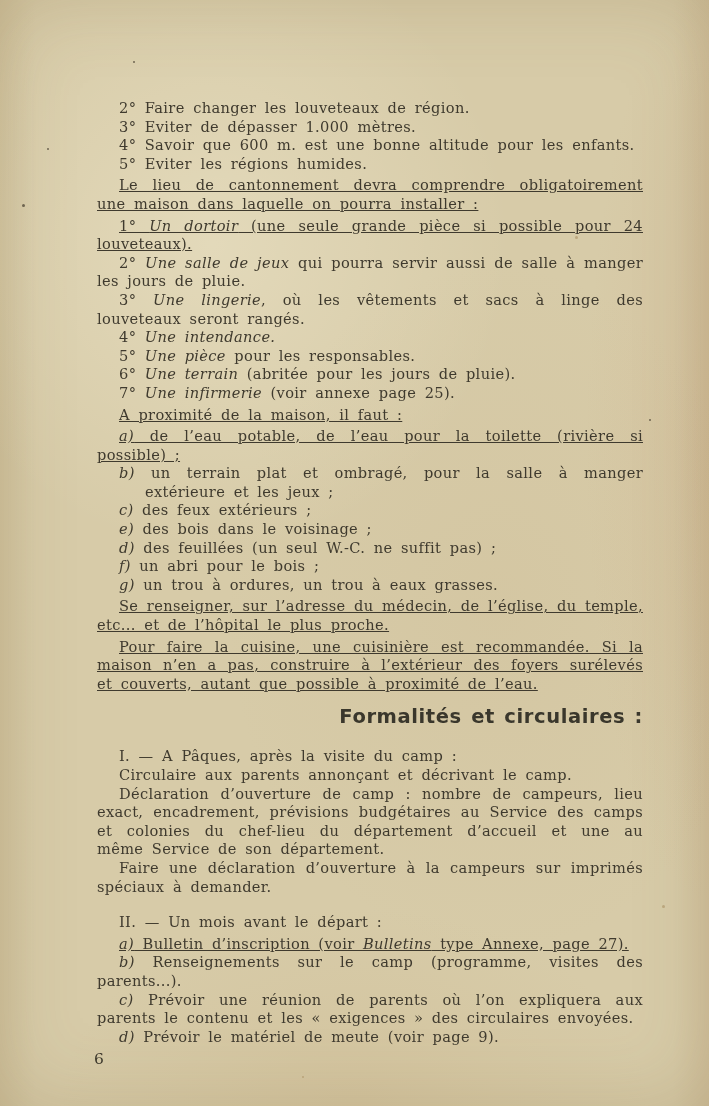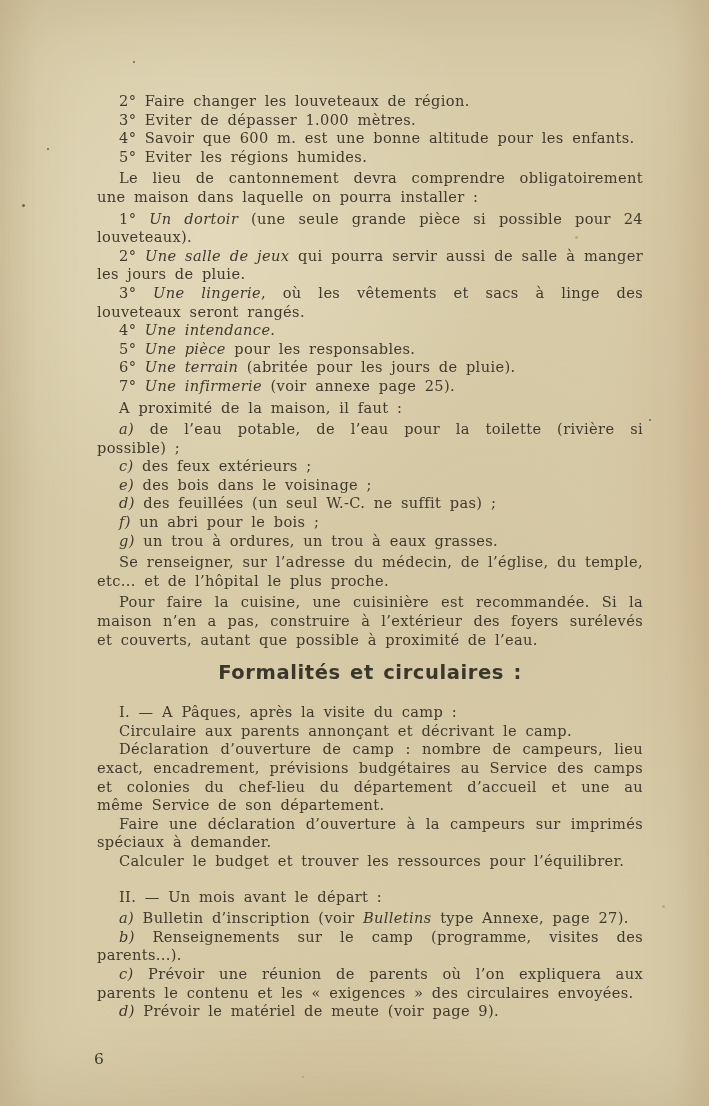--- a/index.html
+++ b/index.html
@@ -9,33 +9,33 @@
     background-image:
       radial-gradient(ellipse 60% 40% at 30% 22%, rgba(255,250,228,0.30), rgba(255,250,228,0) 70%),
       radial-gradient(ellipse 55% 45% at 70% 55%, rgba(186,158,112,0.10), rgba(186,158,112,0) 70%),
       radial-gradient(ellipse 70% 30% at 50% 100%, rgba(190,158,108,0.16), rgba(190,158,108,0) 60%),
       radial-gradient(ellipse 25% 60% at 100% 40%, rgba(200,150,110,0.14), rgba(200,150,110,0) 70%),
       linear-gradient(90deg, rgba(150,120,70,0.10), rgba(150,120,70,0) 5%, rgba(150,120,70,0) 95%, rgba(170,125,85,0.12));
     box-shadow: inset 0 0 80px rgba(118,94,52,0.20);
     font-family:"DejaVu Serif", serif;
   }
   .text-block{
-    position:absolute;left:97px;top:92px;width:546px;
+    position:absolute;left:97px;top:99px;width:546px;
     font-size:14.6px;line-height:18.6px;color:#3f3a2e;
     text-align:justify;letter-spacing:0.35px;word-spacing:3.5px;
   }
   .blk{margin:0;text-indent:22px;}
-  .sp{margin-top:3px;}
+  .sp{margin-top:3px;text-decoration:underline;}
   .roman{margin-top:17px;}
   .hang{padding-left:48px;text-indent:-26px;}
   .it{font-style:italic;}
   .heading{
     font-family:"DejaVu Sans", sans-serif;font-weight:bold;
     font-size:19.5px;line-height:26px;letter-spacing:0.6px;word-spacing:2px;
-    color:#3a372c;margin:11px 0 6px 0;text-indent:0;text-align:center;
+    color:#3a372c;margin:11px 0 6px 0;text-indent:0;text-align:right;
   }
   .page-number{
     position:absolute;left:94px;top:1050px;
     font-size:15.5px;color:#3f3a2e;letter-spacing:0.3px;
   }
   .speck{position:absolute;border-radius:50%;background:#4c4334;opacity:0.75;}
   .speck.light{background:#a58a5c;opacity:0.55;}
 </style>
 </head>
 <body>
@@ -63,36 +63,36 @@
     <p class="blk"><span>2° </span><span class="it">Une salle de jeux</span><span> qui pourra servir aussi de salle à manger les jours de pluie.</span></p>
     <p class="blk"><span>3° </span><span class="it">Une lingerie</span><span>, où les vêtements et sacs à linge des louveteaux seront rangés.</span></p>
     <p class="blk"><span>4° </span><span class="it">Une intendance.</span></p>
     <p class="blk"><span>5° </span><span class="it">Une pièce</span><span> pour les responsables.</span></p>
     <p class="blk"><span>6° </span><span class="it">Une terrain</span><span> (abritée pour les jours de pluie).</span></p>
     <p class="blk"><span>7° </span><span class="it">Une infirmerie</span><span> (voir annexe page 25).</span></p>
 
     <p class="blk sp">A proximité de la maison, il faut :</p>
 
     <p class="blk sp"><span class="it">a)</span><span> de l’eau potable, de l’eau pour la toilette (rivière si possible) ;</span></p>
+    <p class="blk hang"><span class="it">b)</span><span> un terrain plat et ombragé, pour la salle à manger extérieure et les jeux ;</span></p>
     <p class="blk"><span class="it">c)</span><span> des feux extérieurs ;</span></p>
     <p class="blk"><span class="it">e)</span><span> des bois dans le voisinage ;</span></p>
     <p class="blk"><span class="it">d)</span><span> des feuillées (un seul W.-C. ne suffit pas) ;</span></p>
     <p class="blk"><span class="it">f)</span><span> un abri pour le bois ;</span></p>
     <p class="blk"><span class="it">g)</span><span> un trou à ordures, un trou à eaux grasses.</span></p>
 
     <p class="blk sp">Se renseigner, sur l’adresse du médecin, de l’église, du temple, etc... et de l’hôpital le plus proche.</p>
     <p class="blk sp">Pour faire la cuisine, une cuisinière est recommandée. Si la maison n’en a pas, construire à l’extérieur des foyers surélevés et couverts, autant que possible à proximité de l’eau.</p>
 
     <h2 class="heading">Formalités et circulaires :</h2>
 
     <p class="blk roman">I. — A Pâques, après la visite du camp :</p>
     <p class="blk">Circulaire aux parents annonçant et décrivant le camp.</p>
     <p class="blk">Déclaration d’ouverture de camp : nombre de campeurs, lieu exact, encadrement, prévisions budgétaires au Service des camps et colonies du chef-lieu du département d’accueil et une au même Service de son département.</p>
     <p class="blk">Faire une déclaration d’ouverture à la campeurs sur imprimés spéciaux à demander.</p>
-    <p class="blk">Calculer le budget et trouver les ressources pour l’équilibrer.</p>
 
     <p class="blk roman">II. — Un mois avant le départ :</p>
 
     <p class="blk sp"><span class="it">a)</span><span> Bulletin d’inscription (voir </span><span class="it">Bulletins</span><span> type Annexe, page 27).</span></p>
     <p class="blk"><span class="it">b)</span><span> Renseignements sur le camp (programme, visites des parents...).</span></p>
     <p class="blk"><span class="it">c)</span><span> Prévoir une réunion de parents où l’on expliquera aux parents le contenu et les « exigences » des circulaires envoyées.</span></p>
     <p class="blk"><span class="it">d)</span><span> Prévoir le matériel de meute (voir page 9).</span></p>
 
   </div>
 

